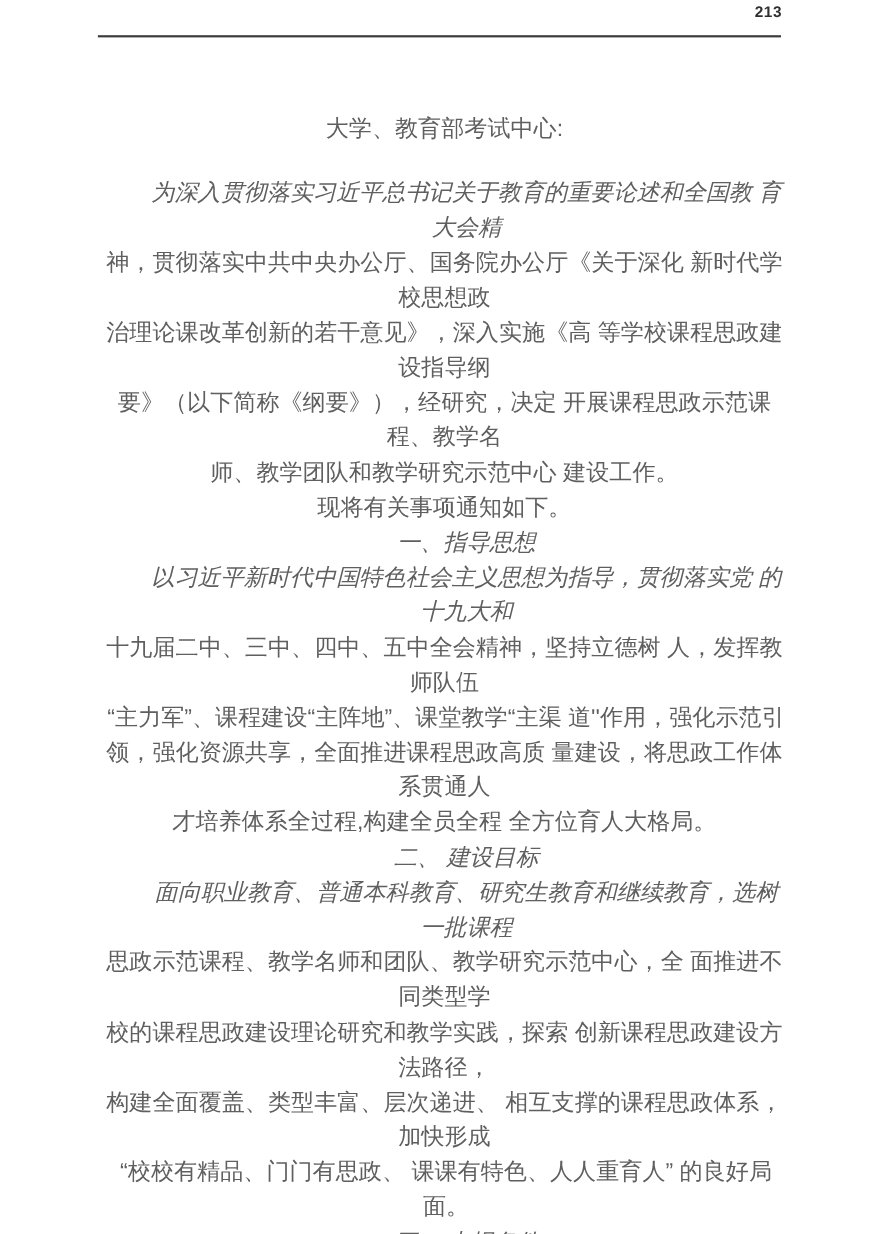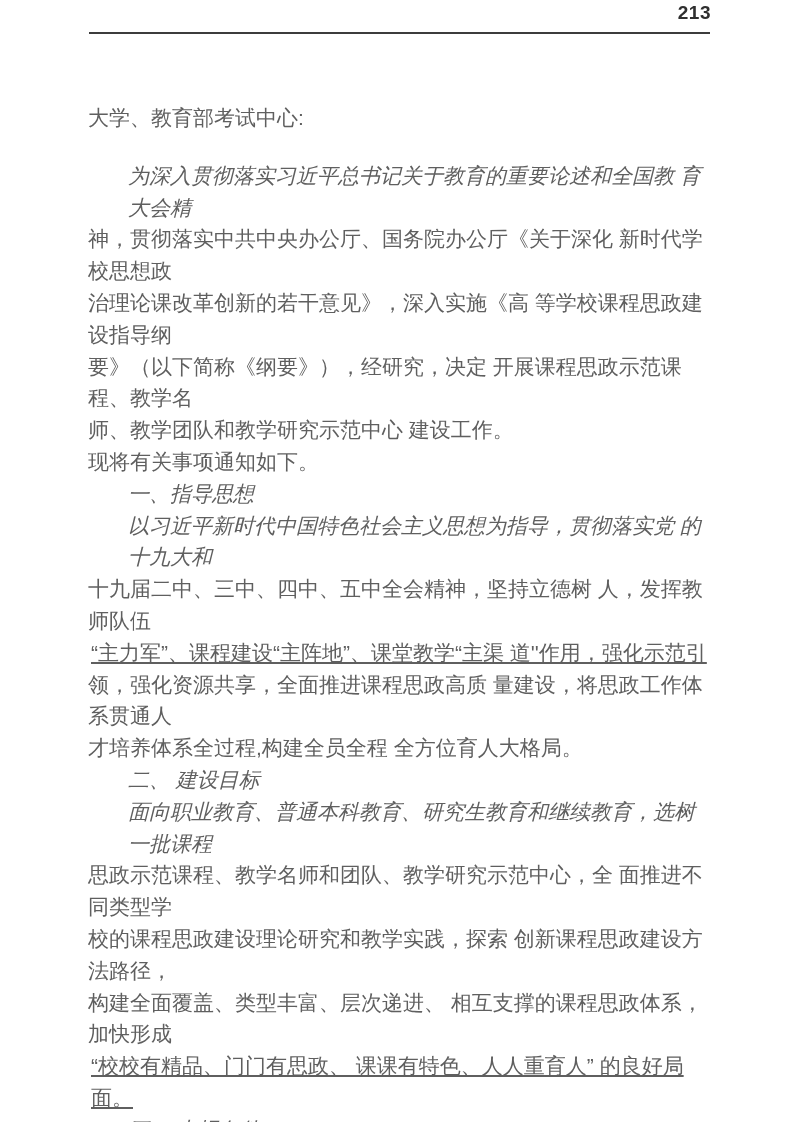--- a/index.html
+++ b/index.html
@@ -12,21 +12,21 @@
     width: 793px;
     height: 1122px;
     background: #ffffff;
     overflow: hidden;
     font-family: "Liberation Sans", sans-serif;
   }
   .page-number {
     position: absolute;
     top: 2px;
     right: 82px;
-    font-size: 19px;
+    font-size: 14px;
     font-weight: bold;
     color: #2f2f2f;
     letter-spacing: 0.5px;
   }
   .header-rule {
     position: absolute;
     top: 32px;
     left: 89px;
     width: 621px;
     height: 2px;
@@ -35,24 +35,24 @@
   .doc-body {
     position: absolute;
     top: 102px;
     left: 88px;
     width: 632px;
     font-size: 21px;
     line-height: 31.8px;
     color: #5f5f5f;
     white-space: pre-wrap;
   }
-  .line { min-height: 31.8px; }
+  .line { min-height: 31.8px; text-align: center; }
   .line.blank { min-height: 26px; height: 26px; }
   .line.indent2 { padding-left: 40px; font-style: italic; }
-  .line.indent-quote { padding-left: 3px; text-decoration: underline; }
+  .line.indent-quote { padding-left: 3px; }
 </style>
 </head>
 <body>
 
 <div class="page">
   <span class="page-number">213</span>
   <div class="header-rule"></div>
   <div class="doc-body"><div class="line">大学、教育部考试中心:</div><div class="line blank"></div><div class="line indent2">为深入贯彻落实习近平总书记关于教育的重要论述和全国教 育大会精</div><div class="line">神，贯彻落实中共中央办公厅、国务院办公厅《关于深化 新时代学校思想政</div><div class="line">治理论课改革创新的若干意见》，深入实施《高 等学校课程思政建设指导纲</div><div class="line">要》（以下简称《纲要》），经研究，决定 开展课程思政示范课程、教学名</div><div class="line">师、教学团队和教学研究示范中心 建设工作。</div><div class="line">现将有关事项通知如下。</div><div class="line indent2">一、指导思想</div><div class="line indent2">以习近平新时代中国特色社会主义思想为指导，贯彻落实党 的十九大和</div><div class="line">十九届二中、三中、四中、五中全会精神，坚持立德树 人，发挥教师队伍</div><div class="line indent-quote">“主力军”、课程建设“主阵地”、课堂教学“主渠 道''作用，强化示范引</div><div class="line">领，强化资源共享，全面推进课程思政高质 量建设，将思政工作体系贯通人</div><div class="line">才培养体系全过程,构建全员全程 全方位育人大格局。</div><div class="line indent2">二、 建设目标</div><div class="line indent2">面向职业教育、普通本科教育、研究生教育和继续教育，选树 一批课程</div><div class="line">思政示范课程、教学名师和团队、教学研究示范中心，全 面推进不同类型学</div><div class="line">校的课程思政建设理论研究和教学实践，探索 创新课程思政建设方法路径，</div><div class="line">构建全面覆盖、类型丰富、层次递进、 相互支撑的课程思政体系，加快形成</div><div class="line indent-quote">“校校有精品、门门有思政、 课课有特色、人人重育人” 的良好局面。</div><div class="line indent2">三、 申报条件</div></div>
 </div>
 

